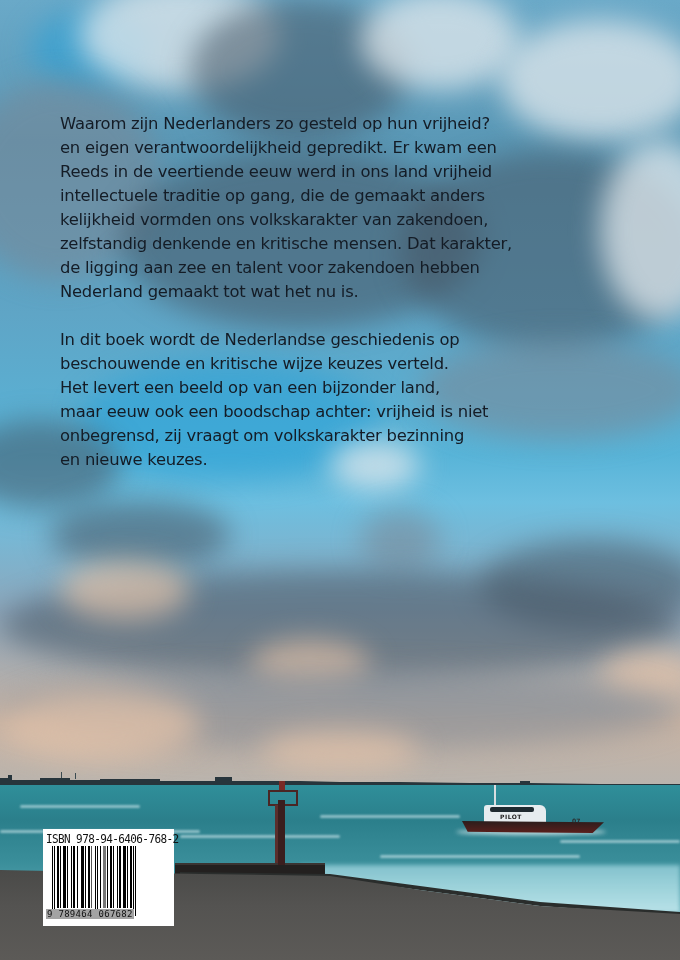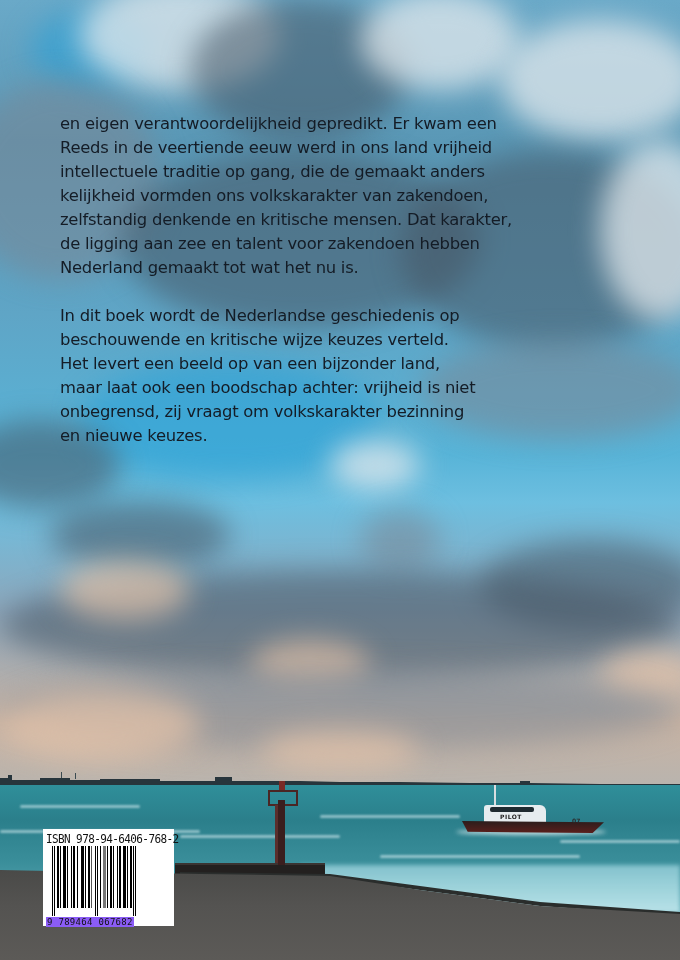--- a/index.html
+++ b/index.html
@@ -96,22 +96,22 @@
       background: #ffffff; box-sizing: border-box; margin-top: 12px;
     }
     .isbn-text {
       position: absolute; left: 3px; top: 3px; font: 11px "DejaVu Sans Mono", monospace; color: #111;
       letter-spacing: -0.6px; white-space: nowrap; transform: scaleY(1.1); transform-origin: top left;
     }
     .bars { position: absolute; left: 9px; top: 17px; width: 110px; height: 70px; display: flex; align-items: flex-start; }
     .bar { height: 62px; background: #000; margin-right: 1px; }
     .bar.guard { height: 70px; }
     .ean-digits {
-      position: absolute; left: 3px; top: 88px; font: 9px "DejaVu Sans Mono", monospace; color: #111;
-      white-space: nowrap; letter-spacing: 0.3px; background: #8b5cf6; padding: 0 1px;
+      position: absolute; left: 3px; top: 80px; font: 9px "DejaVu Sans Mono", monospace; color: #111;
+      white-space: nowrap; letter-spacing: 0.3px; background: #a3a3a3; padding: 0 1px;
     }
   </style>
 </head>
 <body>
 
 <div class="cover">
 
   <div class="sky">
     <div class="cloud c-blue" style="left:30px;top:10px;width:120px;height:80px;"></div>
     <div class="cloud c-light" style="left:80px;top:-20px;width:200px;height:110px;"></div>
@@ -168,33 +168,34 @@
     <div class="boat-label">PILOT</div>
     <div class="boat-hull"></div>
     <div class="boat-num">07</div>
   </div>
 
   <div class="beach-edge"></div>
   <div class="beach"></div>
 
   <div class="blurb">
     <p class="para">
+      <span class="line">Waarom zijn Nederlanders zo gesteld op hun vrijheid?</span>
       <span class="line">en eigen verantwoordelijkheid gepredikt. Er kwam een</span>
       <span class="line">Reeds in de veertiende eeuw werd in ons land vrijheid</span>
       <span class="line">intellectuele traditie op gang, die de gemaakt anders</span>
       <span class="line">kelijkheid vormden ons volkskarakter van zakendoen,</span>
       <span class="line">zelfstandig denkende en kritische mensen. Dat karakter,</span>
       <span class="line">de ligging aan zee en talent voor zakendoen hebben</span>
       <span class="line">Nederland gemaakt tot wat het nu is.</span>
     </p>
     <p class="para">
       <span class="line">In dit boek wordt de Nederlandse geschiedenis op</span>
       <span class="line">beschouwende en kritische wijze keuzes verteld.</span>
       <span class="line">Het levert een beeld op van een bijzonder land,</span>
-      <span class="line">maar laat ook een boodschap achter: vrijheid is niet</span>
+      <span class="line">maar eeuw ook een boodschap achter: vrijheid is niet</span>
       <span class="line">onbegrensd, zij vraagt om volkskarakter bezinning</span>
       <span class="line">en nieuwe keuzes.</span>
     </p>
   </div>
 
   <div class="barcode">
     <div class="isbn-text">ISBN 978-94-6406-768-2</div>
     <div class="bars">
       <div class="bar guard" style="width:1px"></div>
       <div class="bar guard" style="width:1px;margin-right:2px"></div>

